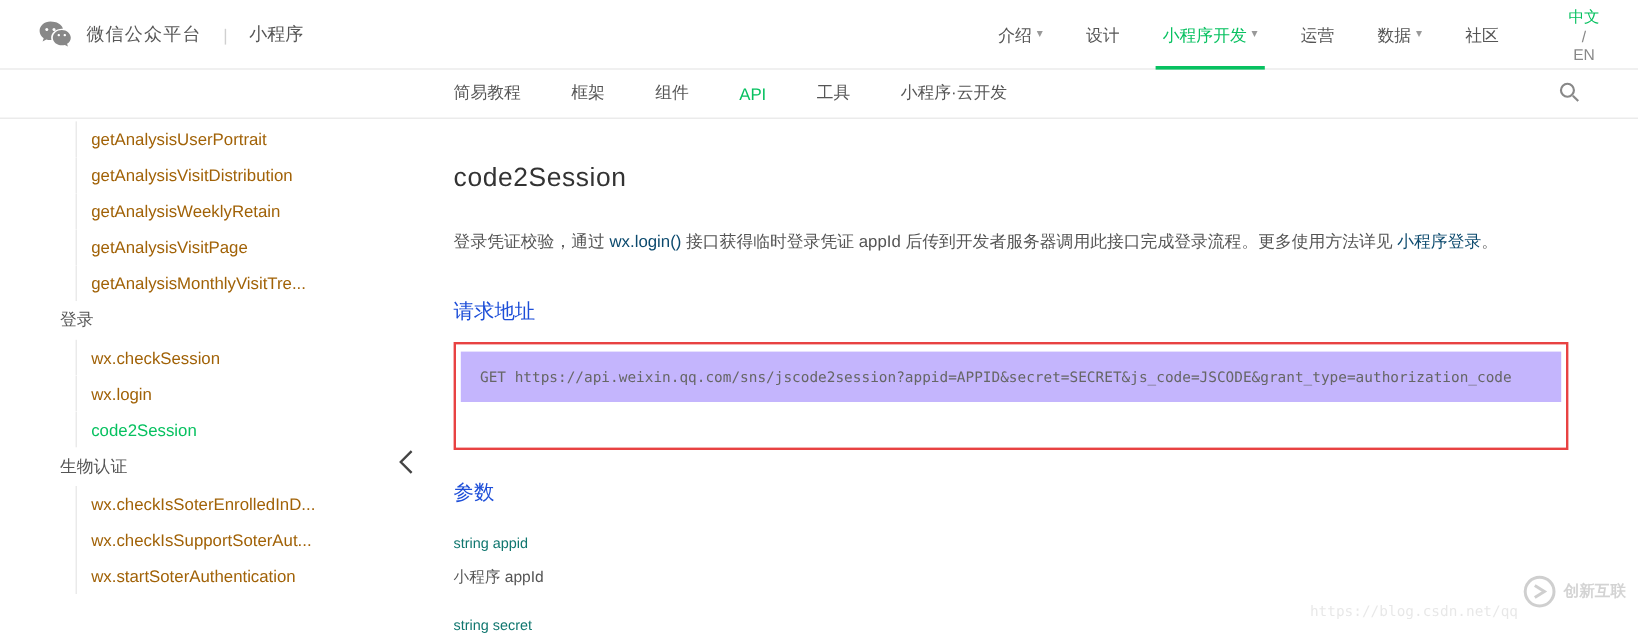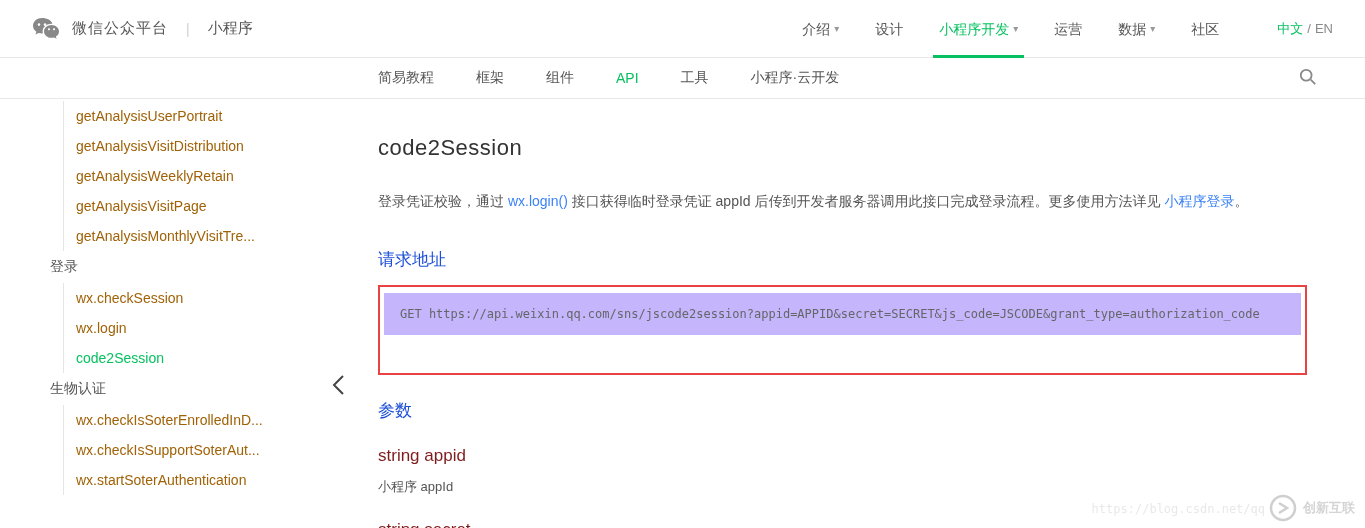--- a/index.html
+++ b/index.html
@@ -81,20 +81,21 @@
     .chevron-down {
       margin-left: 4px;
       font-size: 10px;
       color: #999;
     }
     .lang-section {
       margin-left: 40px;
       display: flex;
       align-items: center;
       font-size: 13px;
+      flex-direction: column;
     }
     .lang-active {
       color: #07C160;
     }
     .lang-sep {
       color: #888;
       margin: 0 4px;
     }
     .lang-inactive {
       color: #888;
@@ -201,21 +202,21 @@
       margin-bottom: 28px;
       letter-spacing: 0.5px;
     }
     .description {
       font-size: 14px;
       color: #555;
       line-height: 1.8;
       margin-bottom: 34px;
     }
     .link {
-      color: #3b82f6;
+      color: #0c4a6e;
       cursor: pointer;
     }
     .section-title {
       font-size: 17px;
       font-weight: 400;
       color: #1d4ed8;
       margin-bottom: 14px;
     }
     .code-block-wrapper {
       border: 2.5px solid #e84242;
@@ -228,35 +229,35 @@
       font-family: Consolas, Monaco, monospace;
       font-size: 12px;
       color: #666;
       white-space: nowrap;
       overflow-x: auto;
     }
     .param-section {
       margin-top: 0;
     }
     .param-name {
-      font-size: 17px;
-      color: #7f1d1d;
+      font-size: 12px;
+      color: #0f766e;
       margin-top: 24px;
     }
     .param-desc {
       font-size: 13px;
       color: #555;
       margin-top: 12px;
     }
     
     
     .watermark {
       position: absolute;
       right: 10px;
-      bottom: 6px;
+      bottom: 21px;
       display: flex;
       align-items: center;
       opacity: 0.28;
       font-size: 11px;
       color: #666;
     }
     .watermark-logo {
       width: 28px;
       height: 28px;
       margin-right: 6px;

